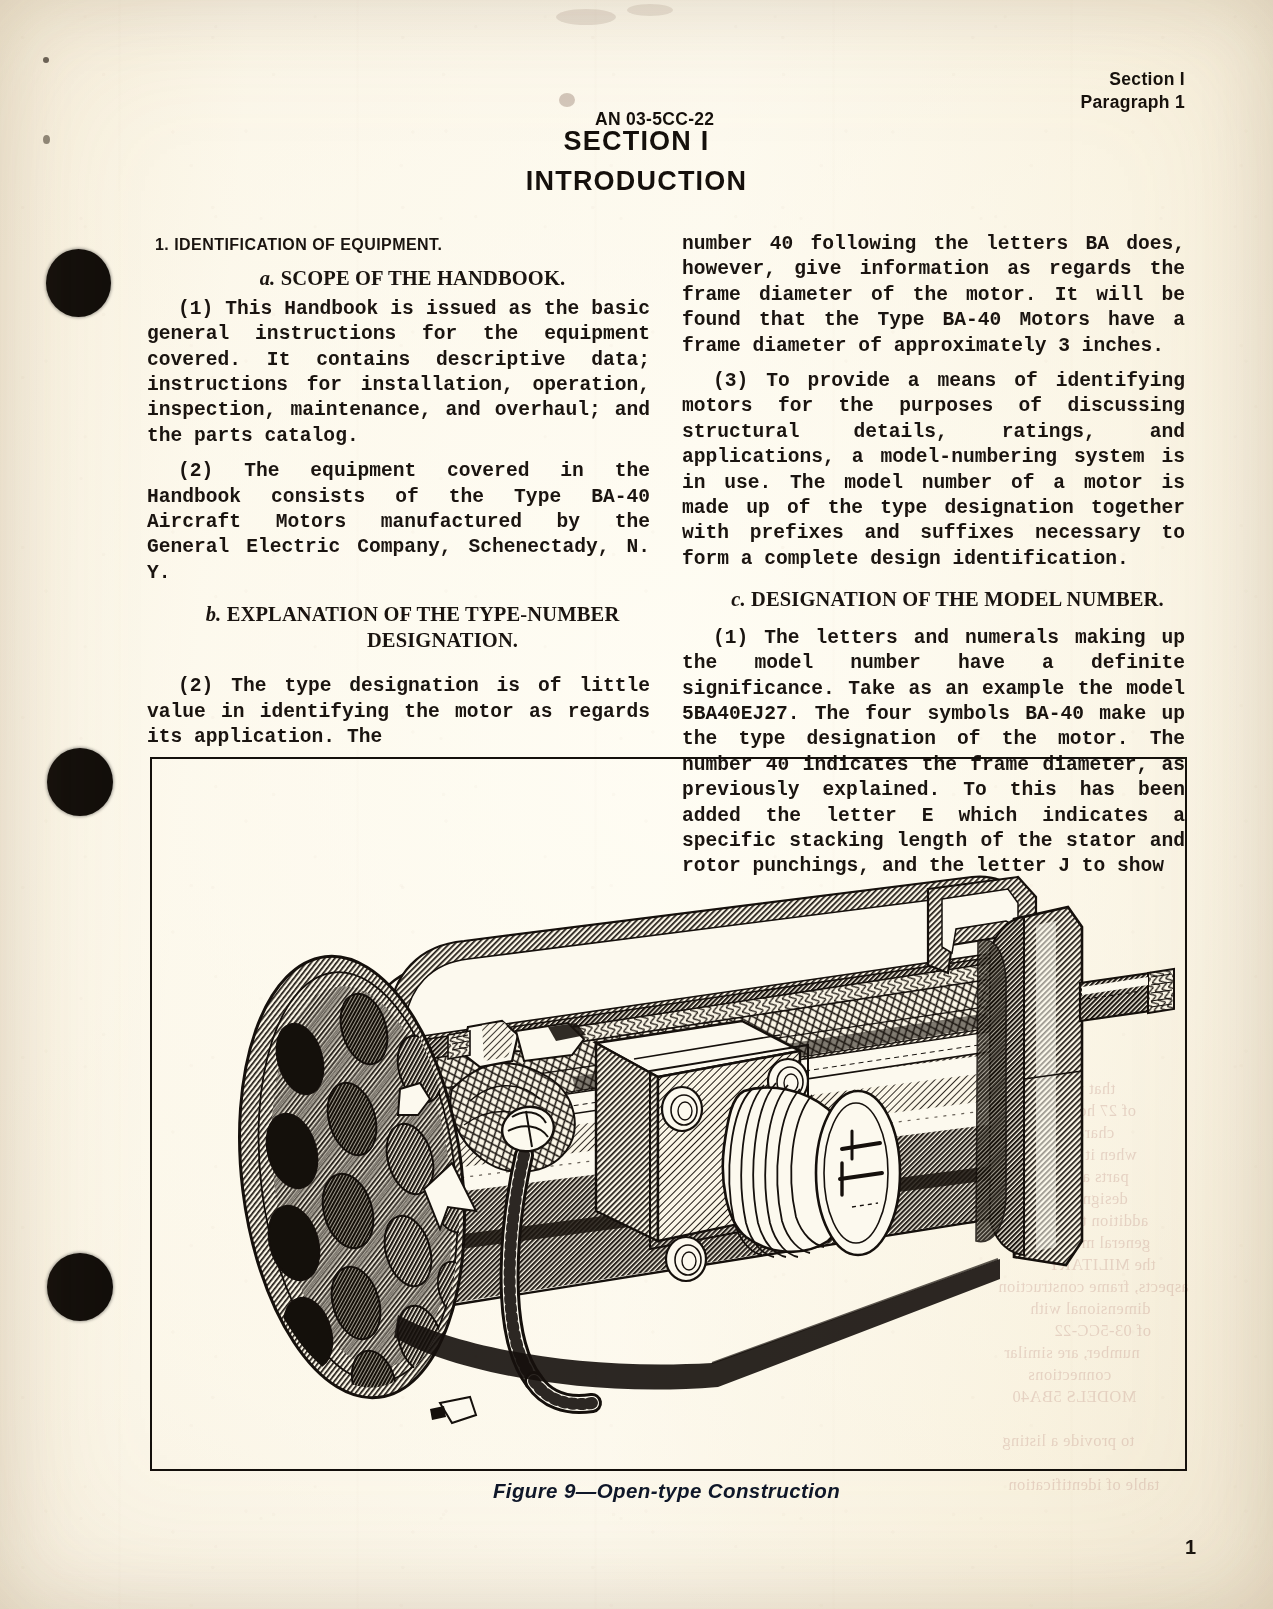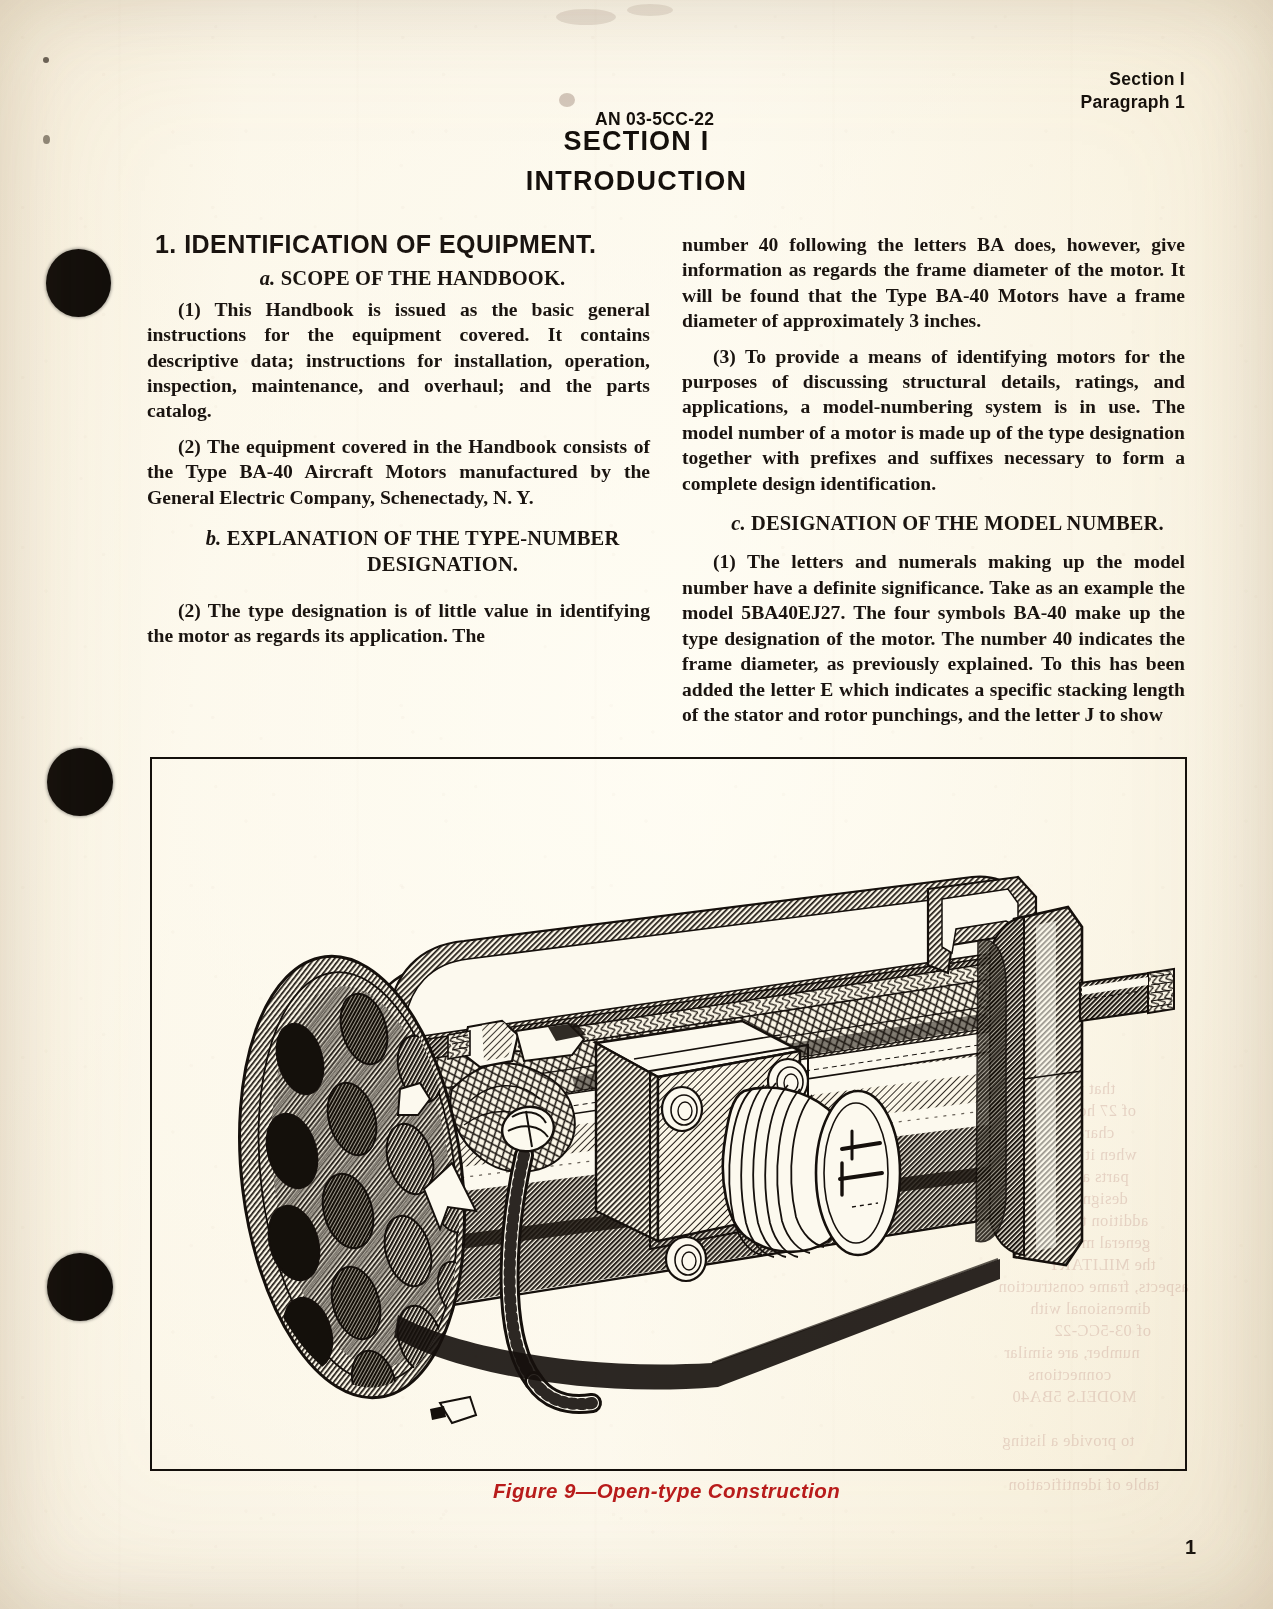--- a/index.html
+++ b/index.html
@@ -122,39 +122,40 @@
     text-align: justify;
     text-justify: inter-word;
     font-weight: bold;
   }
   #col-left  { left: 147px; }
   #col-right { left: 682px; }
 
   .head-num {
     font-family: "Liberation Sans", "DejaVu Sans", sans-serif;
     font-weight: bold;
-    font-size: 25px;
+    font-size: 16px;
     letter-spacing: .45px;
     margin: 0 0 9px 8px;
     text-align: left;
   }
   .head-letter {
     font-weight: bold;
     font-size: 20.5px;
     margin: 0 0 5px 28px;
     text-align: center;
     letter-spacing: .15px;
   }
   .head-letter .it { font-style: italic; }
   .head-letter.two-line { line-height: 26px; }
   .head-letter.two-line .cont { display: block; margin-left: 60px; }
 
   p.body {
     margin: 0 0 2px 0;
     text-indent: 31px;
+    font-family: Liberation Mono, monospace;
   }
   .gap-sm { height: 8px; }
   .gap-md { height: 13px; }
 
   
   #figure-box {
     position: absolute;
     left: 150px;
     top: 757px;
     width: 1033px;
@@ -167,21 +168,21 @@
   #figure-caption {
     position: absolute;
     left: 150px; top: 1479px;
     width: 1033px;
     text-align: center;
     font-family: "Liberation Sans", "DejaVu Sans", sans-serif;
     font-weight: bold;
     font-style: italic;
     font-size: 20.5px;
     letter-spacing: .4px;
-    color: #b91c1c;
+    color: #0f172a;
   }
   #page-number {
     position: absolute;
     right: 77px; top: 1536px;
     font-family: "Liberation Sans", "DejaVu Sans", sans-serif;
     font-weight: bold;
     font-size: 20px;
     color: #15100c;
   }
 

